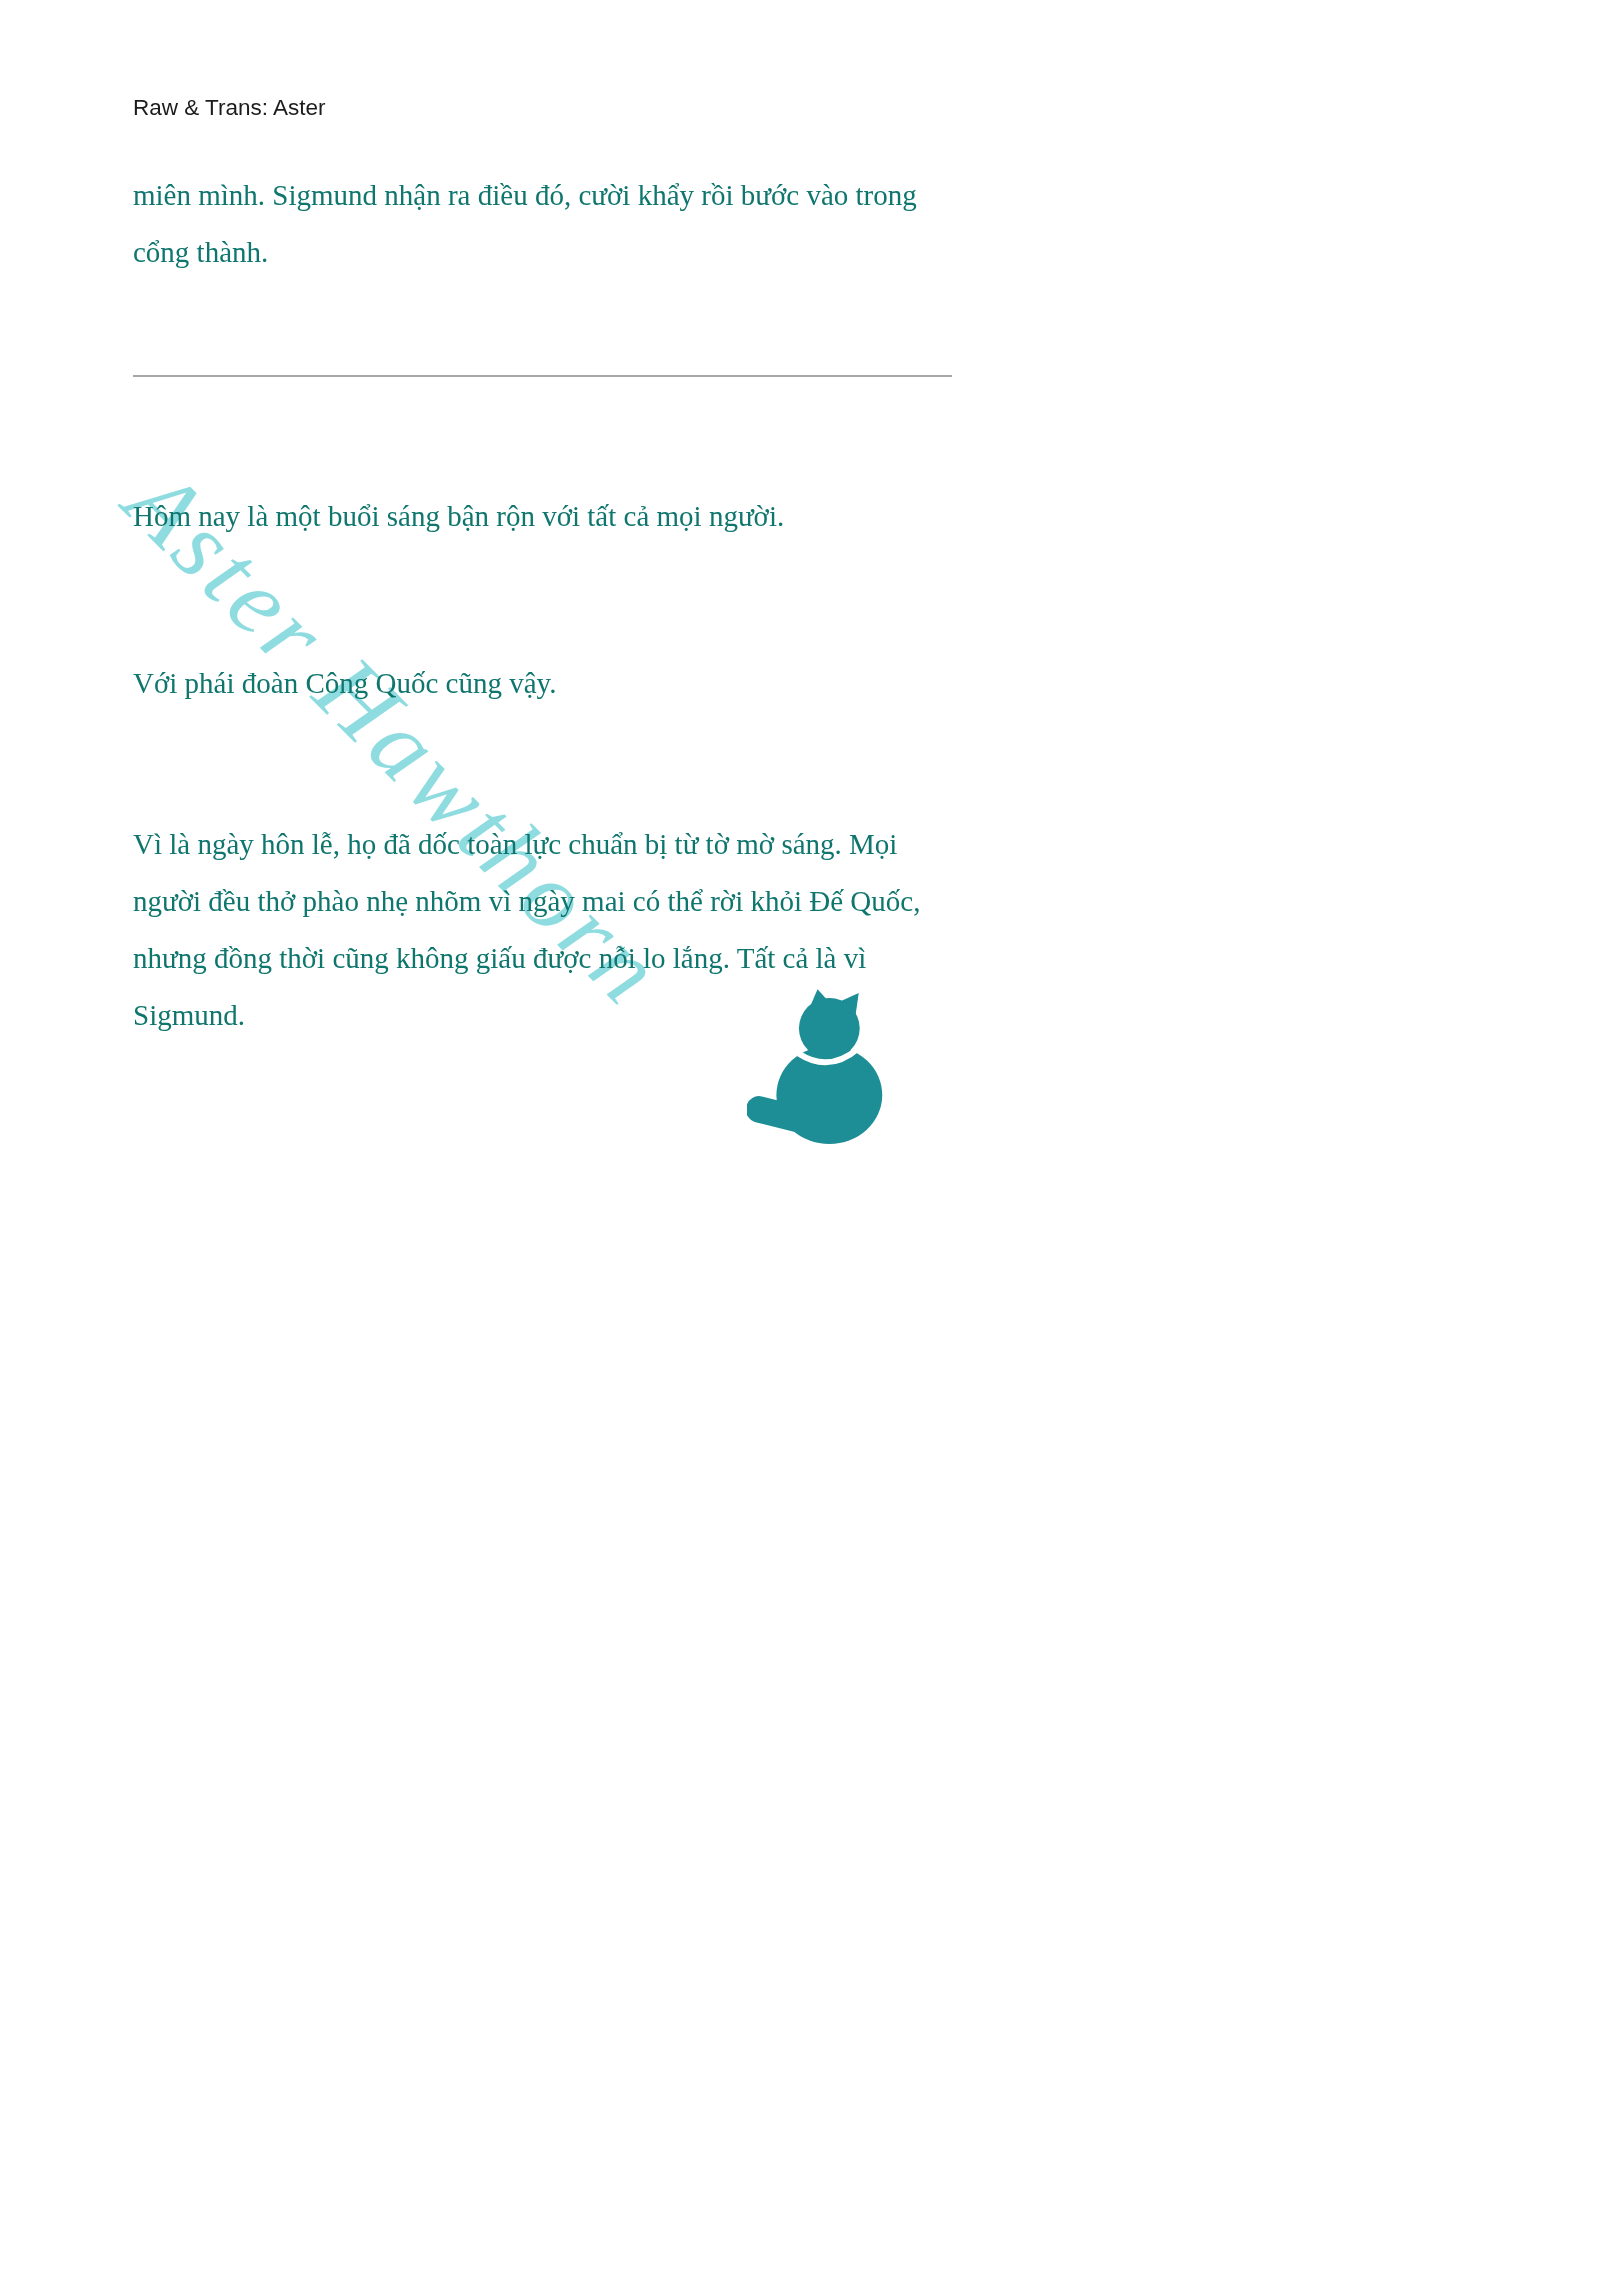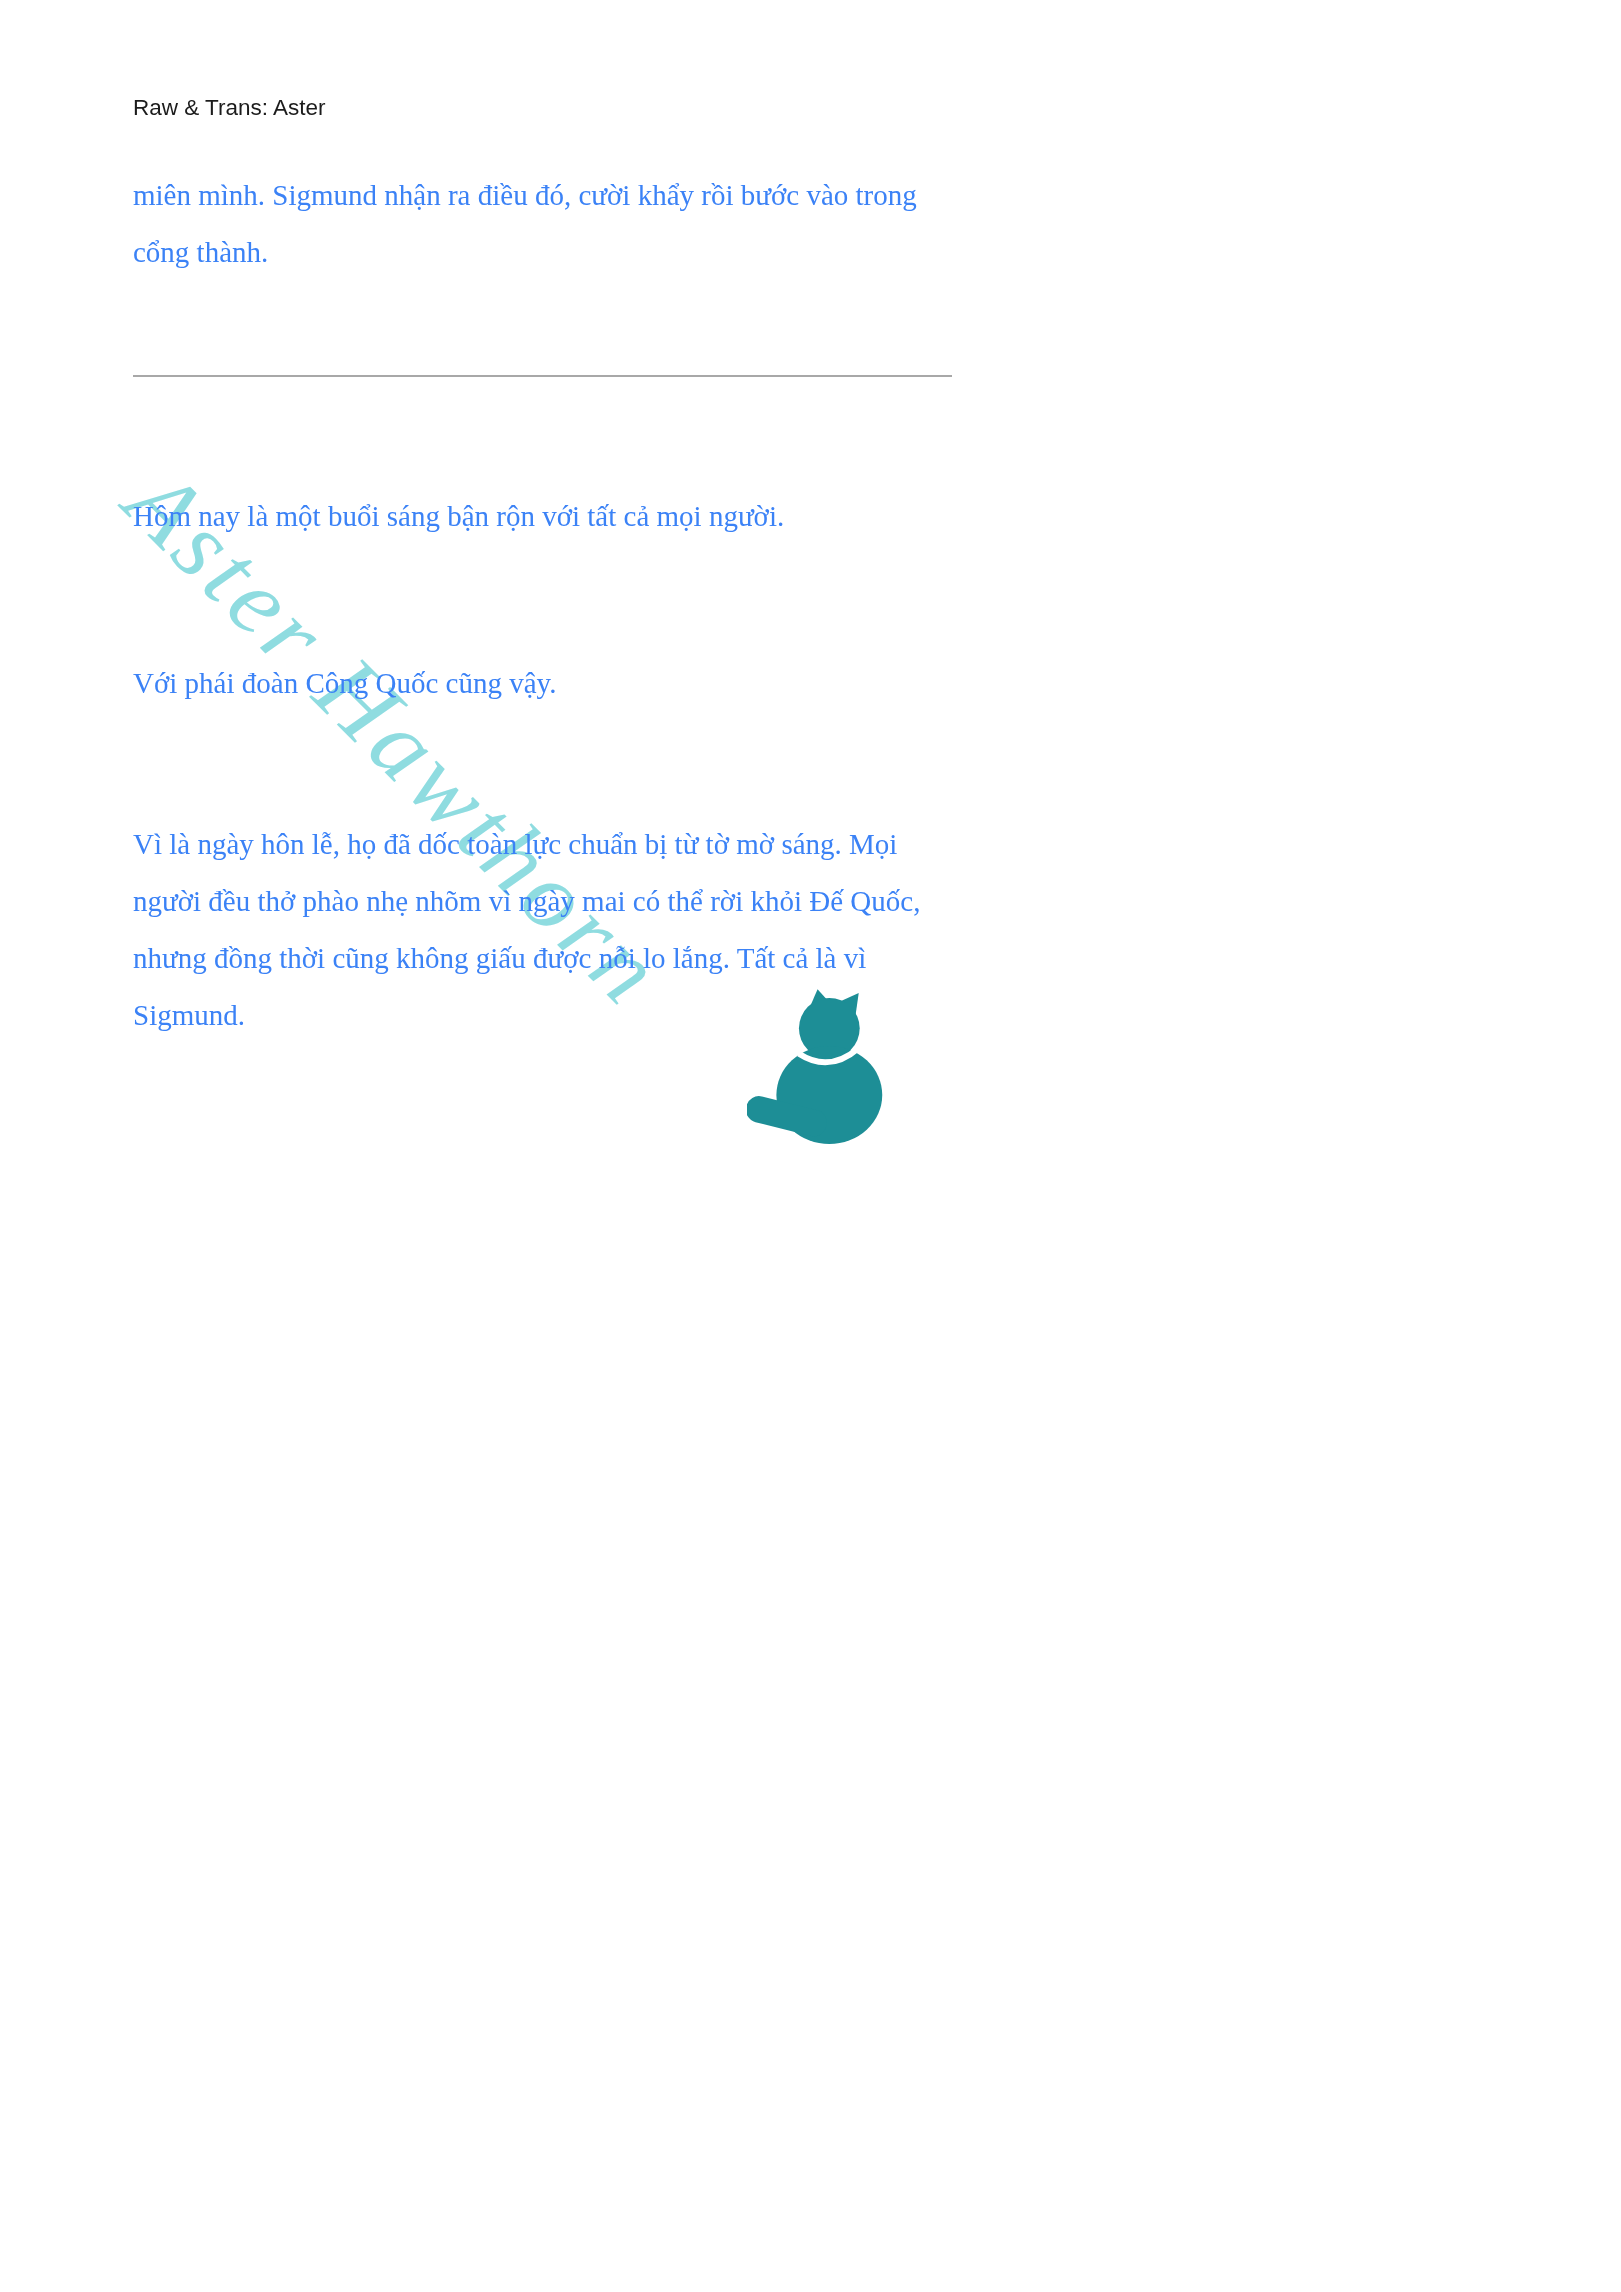--- a/index.html
+++ b/index.html
@@ -22,21 +22,21 @@
     color: #1c1c1c;
     z-index: 2;
   }
 
   .para {
     position: absolute;
     left: 133px;
     width: 829px;
     font-size: 29px;
     line-height: 57px;
-    color: #3b82f6;
+    color: #0f766e;
     text-align: left;
     z-index: 2;
   }
   .p1 { top: 131px; }
   .p2 { top: 452px; }
   .p3 { top: 619px; }
   .p4 { top: 780px; }
   .p5 { top: 1106px; }
 
   .divider {

